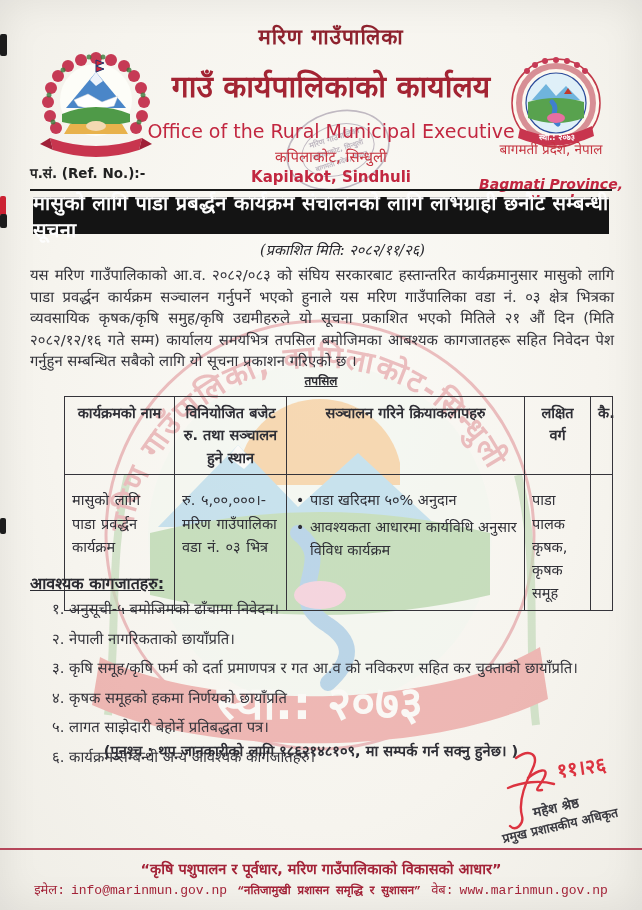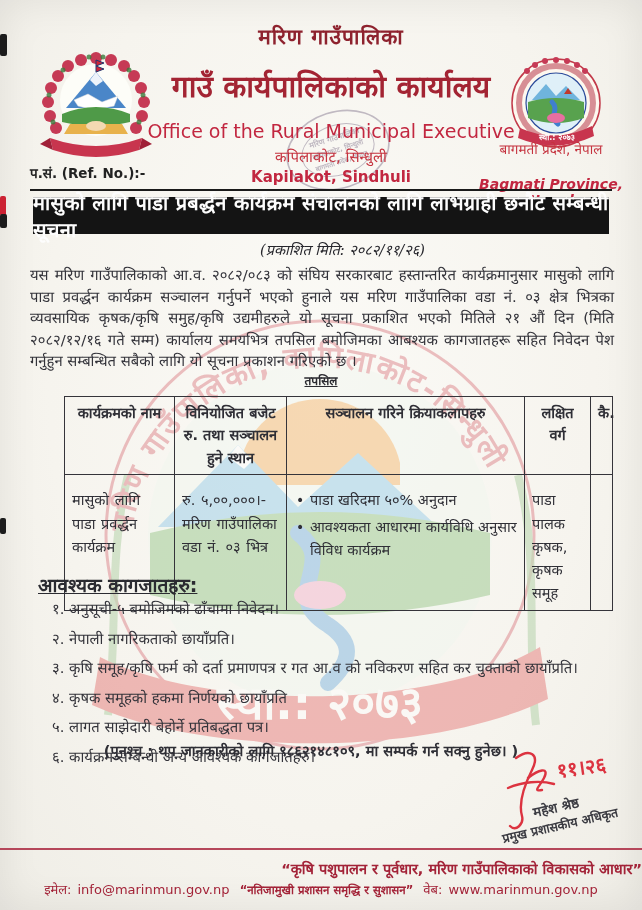--- a/index.html
+++ b/index.html
@@ -59,41 +59,41 @@
   table.notice th, table.notice td { border:1.6px solid #35343a; padding:5px 7px; }
   table.notice th { font-weight:bold; text-align:center; vertical-align:top; line-height:1.55; }
   table.notice td { vertical-align:top; padding-top:14px; line-height:1.6; }
   td.c-name, td.c-budget, td.c-target { word-spacing:1px; }
   ul.acts { list-style:none; }
   ul.acts li { padding-left:16px; position:relative; margin-bottom:3px; }
   ul.acts li::before { content:"•"; position:absolute; left:2px; top:0; font-size:14px; }
   .row-h { height:100px; }
 
   
-  .docs-title { position:absolute; left:38px; top:572px; font-size:19px; font-weight:bold;
+  .docs-title { position:absolute; left:30px; top:572px; font-size:16px; font-weight:bold;
                 text-decoration:underline; color:#2b2b31; }
   .docs { position:absolute; left:52px; top:598px; right:30px; font-size:14.8px; color:#33333a; }
   .docs div { margin-bottom:9.5px; }
   .contact { position:absolute; left:0; right:20px; top:740px; text-align:center;
              font-size:14.6px; font-weight:600; color:#2f2f36; }
 
   
   .sig-svg { position:absolute; left:478px; top:744px; width:160px; height:92px; }
   .sig-stamp { position:absolute; left:468px; top:798px; width:180px; text-align:center;
                transform:rotate(-13deg); color:#3b3b42; }
   .sig-name { font-size:13.5px; font-weight:bold; }
   .sig-title { font-size:12.5px; font-weight:bold; margin-top:1px; }
 
   
   .footer-rule { position:absolute; left:0; right:0; top:848px; height:2px; background:#b5475a; }
-  .footer-1 { position:absolute; left:0; right:0; top:858px; text-align:right;
+  .footer-1 { position:absolute; left:0; right:0; top:858px; text-align:center;
               font-size:14.5px; font-weight:bold; color:#a32338; }
   .footer-2 { position:absolute; left:0; right:0; top:880px; text-align:center;
               font-size:13px; color:#a32338; }
-  .footer-2 .seg { margin:0 3px; }
+  .footer-2 .seg { margin:0 3px;font-family:Liberation Mono, monospace; }
   .footer-2 .motto { font-weight:bold; font-size:11.5px; }
 </style>
 </head>
 <body>
 
 <div class="page">
 
   <div class="edge-mark" style="left:0;top:34px;width:7px;height:22px;"></div>
   <div class="edge-mark red" style="left:0;top:196px;width:6px;height:20px;"></div>
   <div class="edge-mark" style="left:0;top:214px;width:7px;height:14px;"></div>

